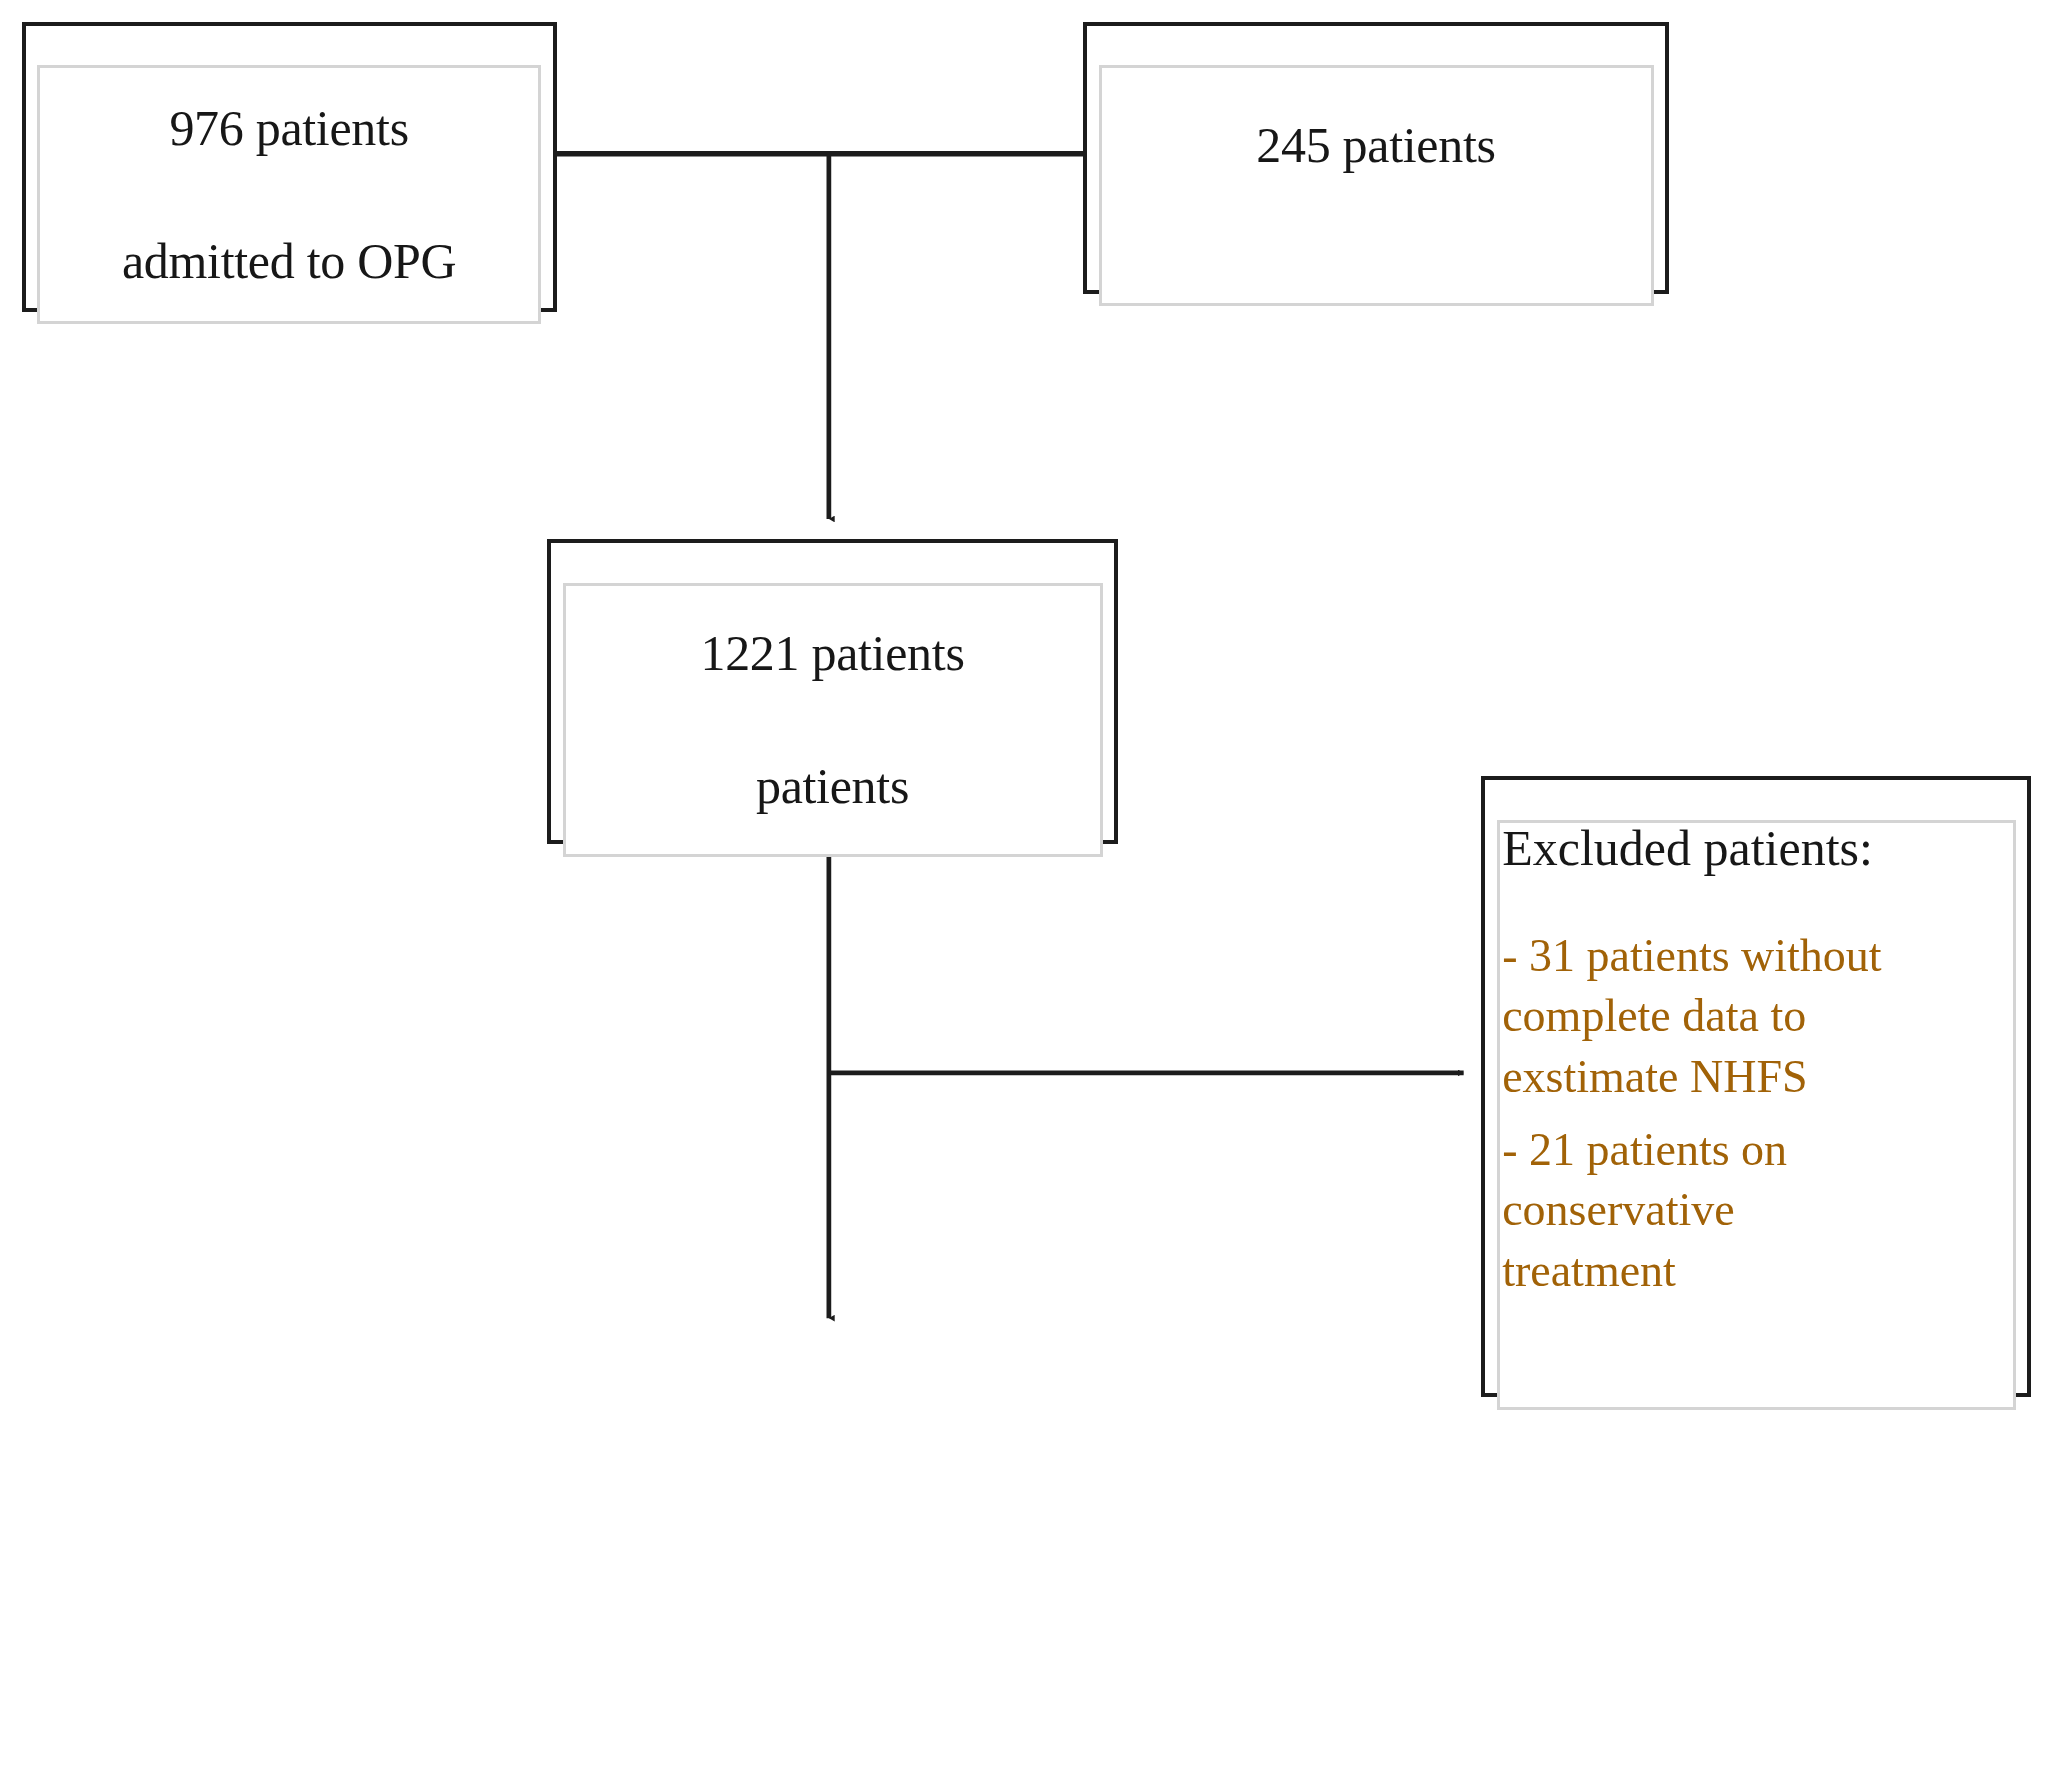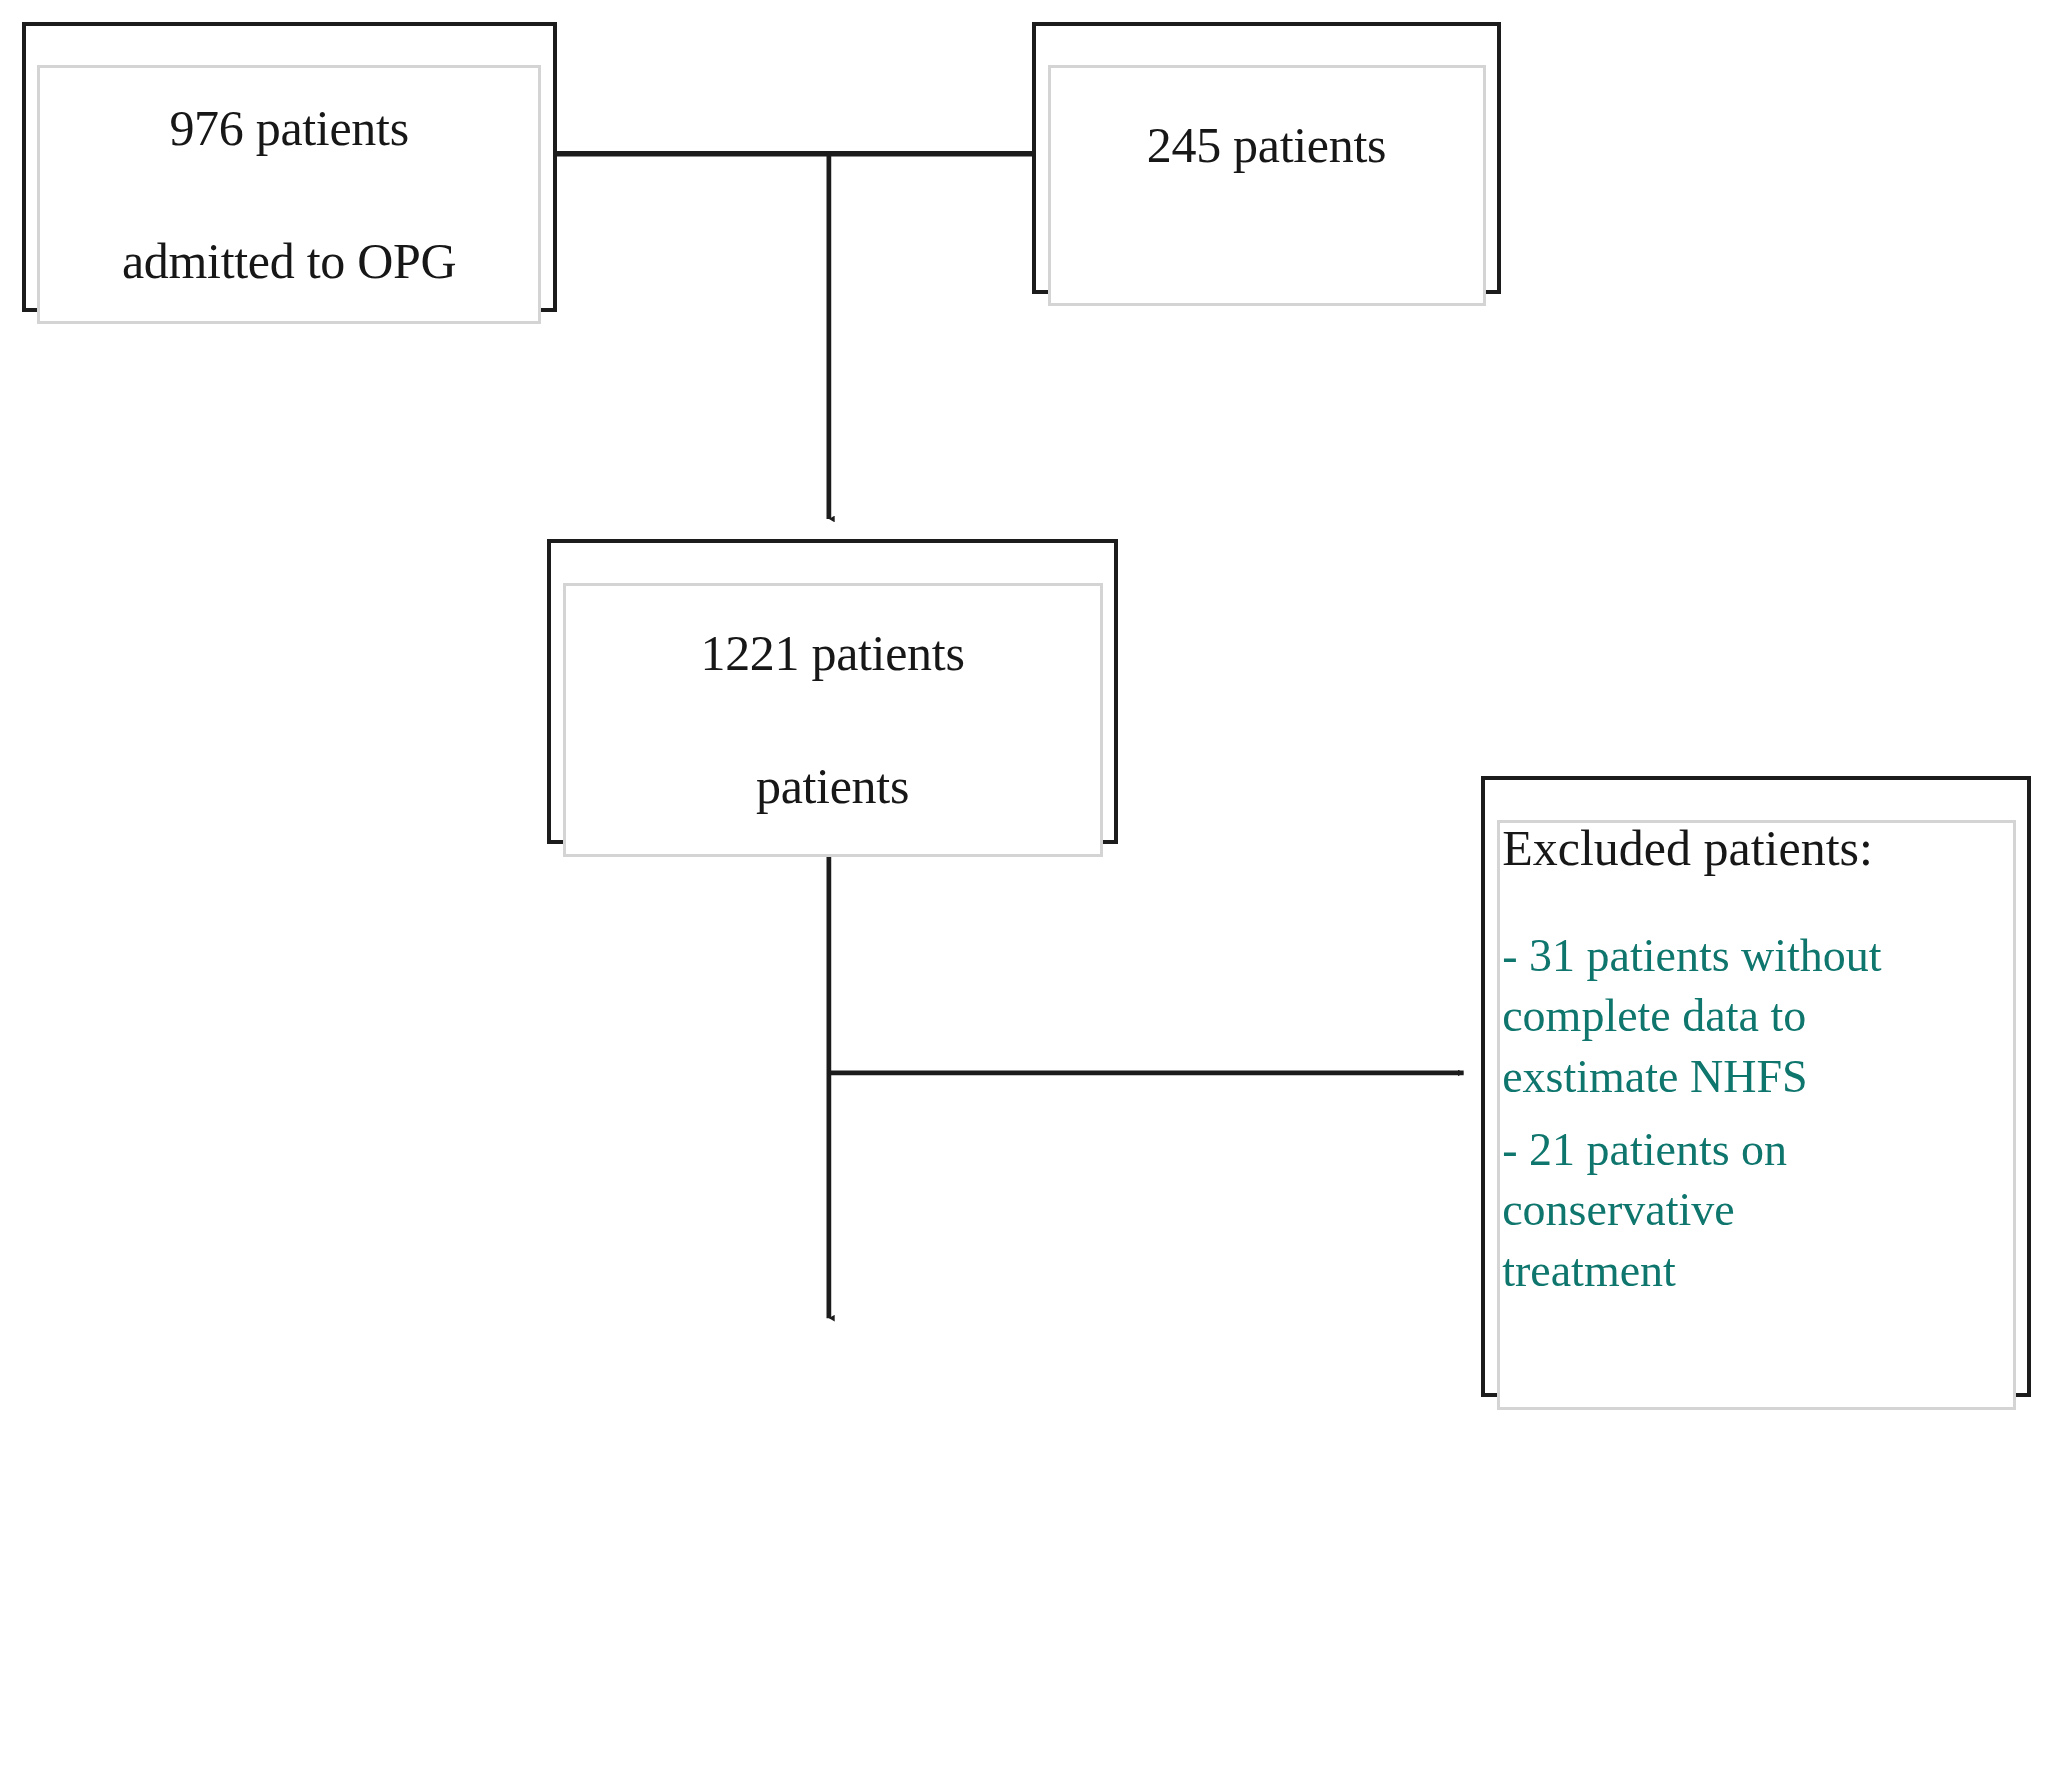--- a/index.html
+++ b/index.html
@@ -69,33 +69,33 @@
   
   .excl-title {
     color: #171717;
     font-size: 50px;
     line-height: 1.0;
     text-align: left;
     white-space: nowrap;
     padding-left: 2.7px;
   }
   .excl-line {
-    color: #0f766e;
+    color: #a16207;
     font-size: 46px;
     line-height: 1.32;
     text-align: right;
     white-space: nowrap;
     padding-left: 2.7px;
   }
   .excl-spacer { height: 53px; }
   .excl-item-gap { height: 12px; }
 
   
   #box-opg       { left: 21.6px;   top: 21.6px;   width: 535px;  height: 290px; }
-  #box-ore       { left: 1032px; top: 21.6px;   width: 469px;  height: 272px; }
+  #box-ore       { left: 1083px; top: 21.6px;   width: 586px;  height: 272px; }
   #box-enrolled  { left: 547px;  top: 539px;  width: 571px;  height: 305px; }
   #box-validation{ left: 532px;  top: 1338px; width: 600px;  height: 429px; }
   #box-excluded  { left: 1481px; top: 776px; width: 550px;  height: 621px; }
 </style>
 </head>
 <body>
 
 <div id="canvas">
 
   <svg id="connectors" viewBox="0 0 3051 2659">

